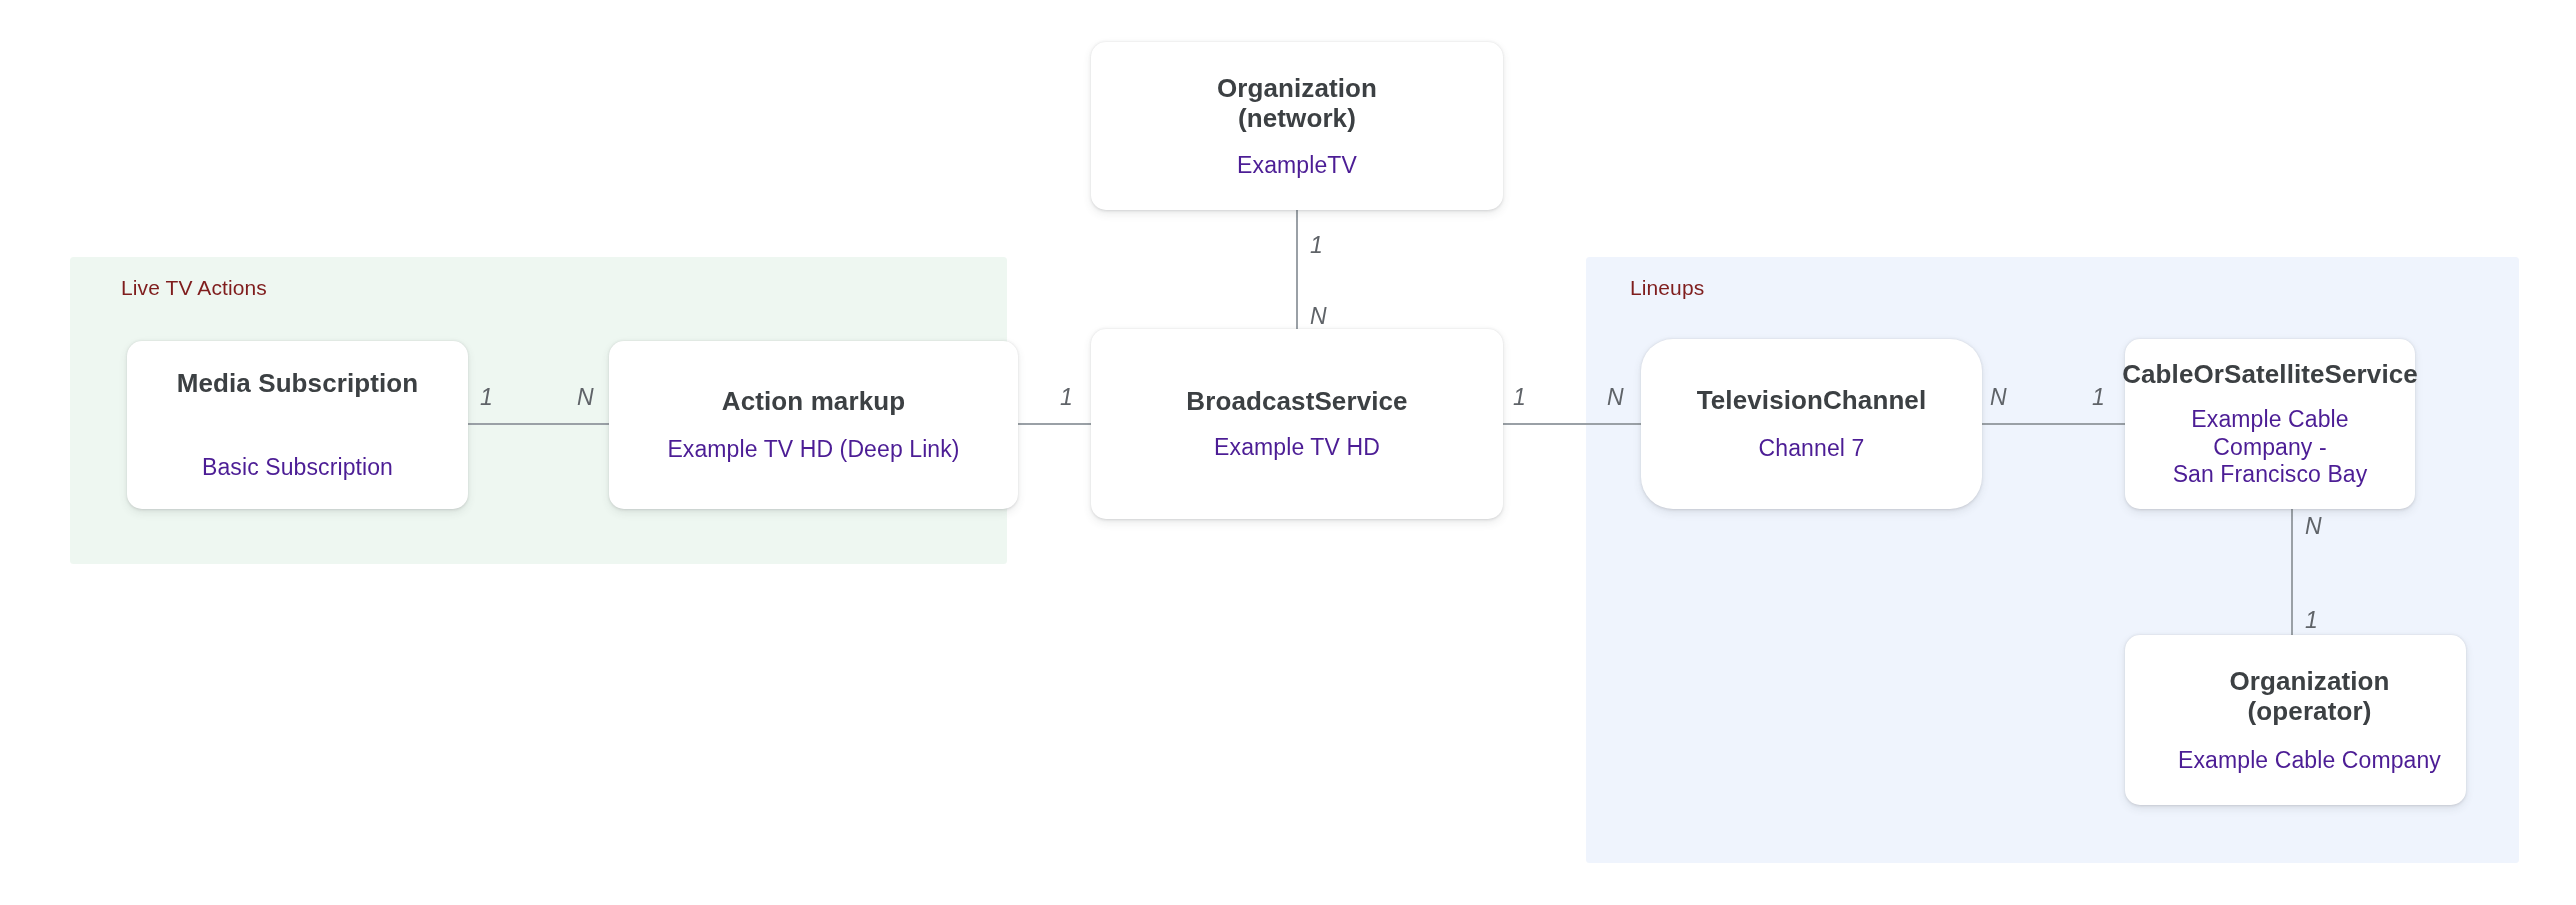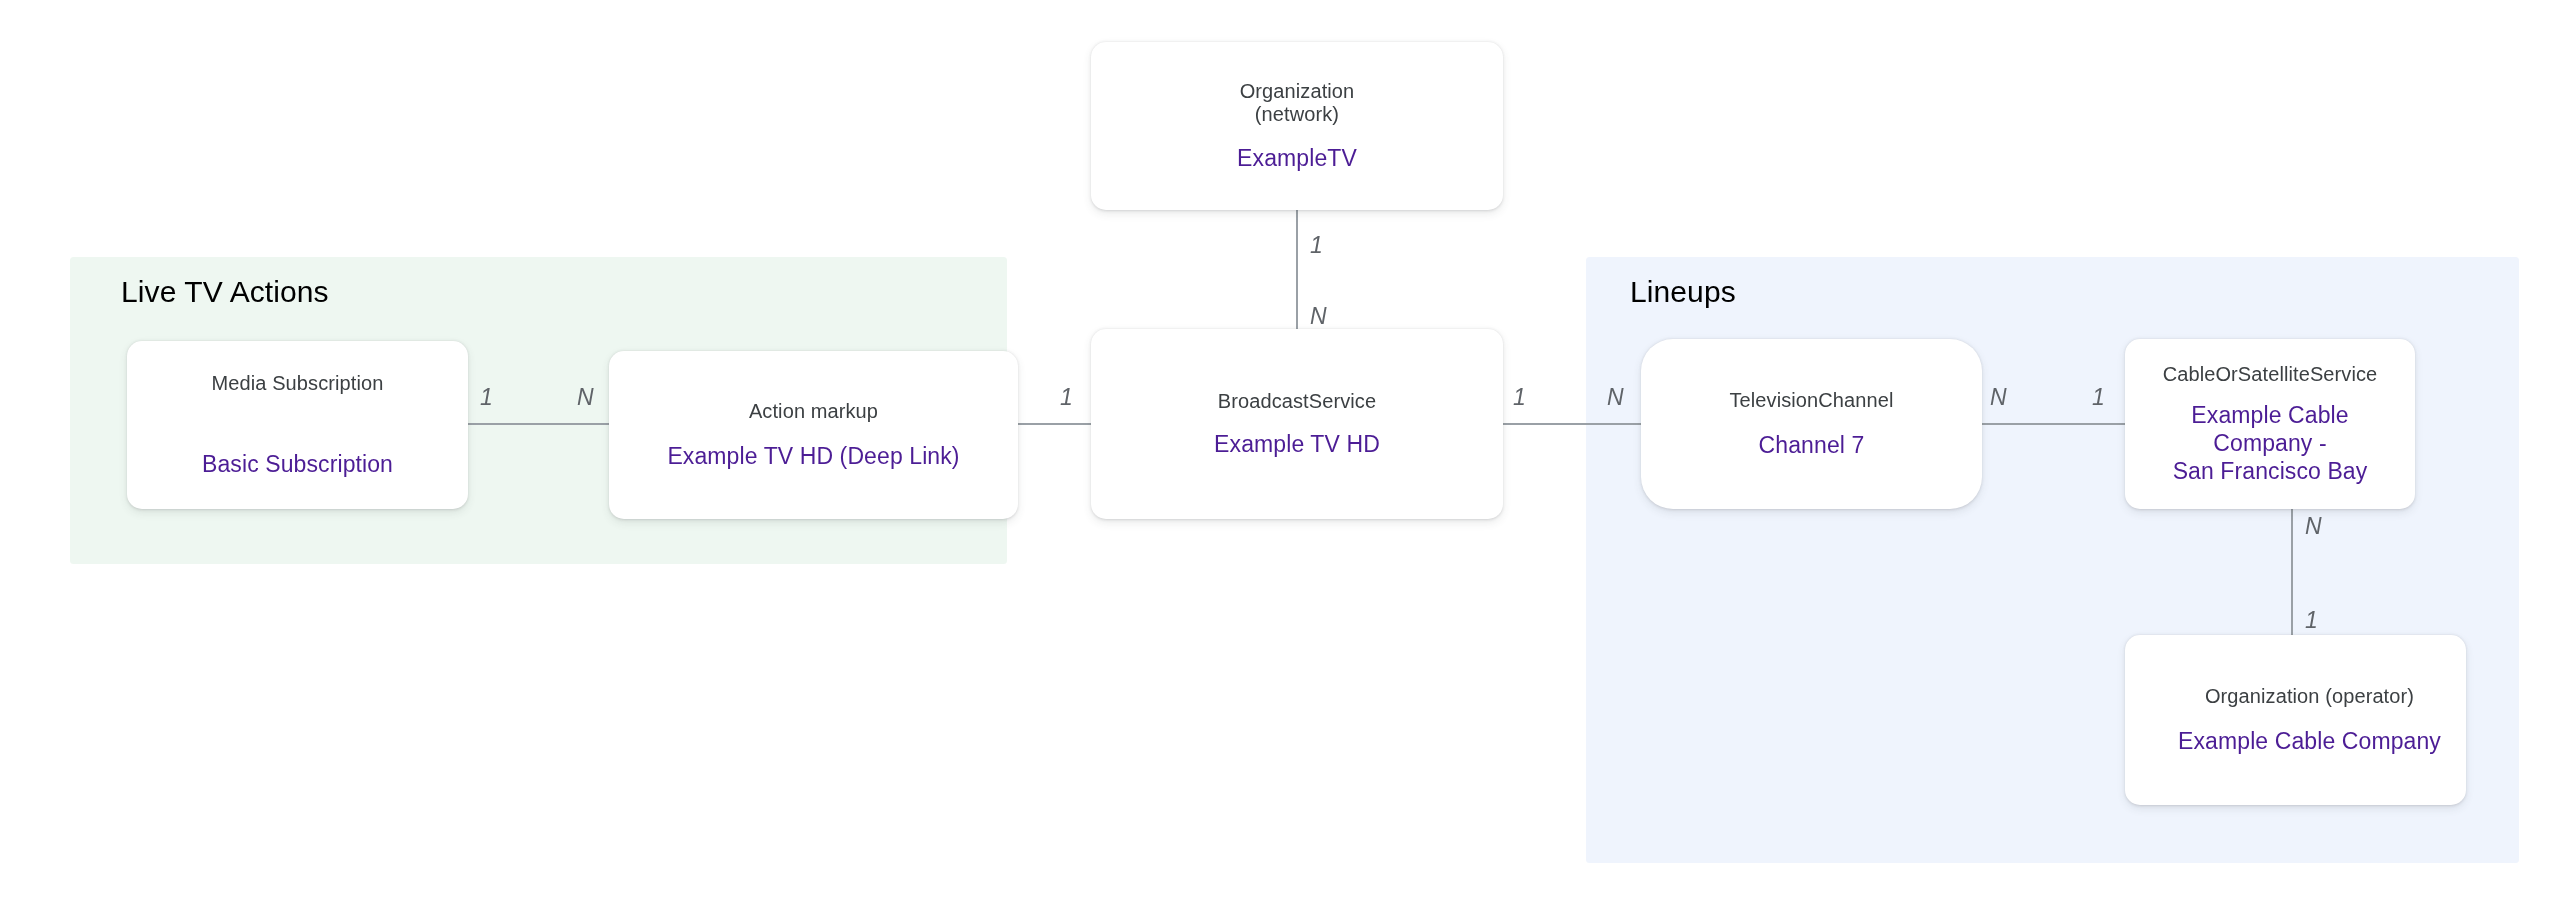--- a/index.html
+++ b/index.html
@@ -20,23 +20,23 @@
     background: #ffffff;
   }
 
   
   .panel {
     position: absolute;
     border-radius: 3.5px;
   }
   .panel-title {
     position: absolute;
-    font-size: 30px;
+    font-size: 21px;
     line-height: 1;
-    color: #000000;
+    color: #7f1d1d;
     letter-spacing: 0.1px;
     white-space: nowrap;
   }
 
   #panel-live-tv {
     left: 70px;  top: 257px;
     width: 937px; height: 307px;
     background: #eef7f1;
   }
   #panel-live-tv .panel-title { left: 51px; top: 19.5px; }
@@ -73,37 +73,38 @@
     box-shadow: 0 0.9px 2.7px rgba(60,64,67,0.16),
                 0 3.5px 8.8px rgba(60,64,67,0.10);
     display: flex;
     flex-direction: column;
     align-items: center;
     justify-content: center;
     padding: 8.8px 16px;
     text-align: center;
   }
   .node-title {
-    font-size: 20px;
+    font-size: 26px;
     line-height: 1.18;
     color: #3c4043;
     letter-spacing: 0.1px;
+    font-weight: bold;
   }
   .node-subtitle {
     font-size: 23px;
     line-height: 1.2;
     color: #4c1d95;
     margin-top: 19.5px;
     letter-spacing: 0.1px;
   }
 
   
   #node-organization-network { left: 1091px; top: 42px;  width: 412px; height: 168px; }
   #node-media-subscription   { left: 127px;  top: 341px; width: 341px; height: 168px; gap: 36px; }
-  #node-action-markup        { left: 609px;  top: 351px; width: 409px; height: 168px; }
+  #node-action-markup        { left: 609px;  top: 341px; width: 409px; height: 168px; }
   #node-broadcast-service    { left: 1091px; top: 329px; width: 412px; height: 190px; }
   #node-television-channel   { left: 1641px; top: 339px; width: 341px; height: 170px; border-radius: 32px; }
   #node-cable-satellite      { left: 2125px; top: 339px; width: 290px; height: 170px; }
   #node-organization-operator{ left: 2125px; top: 635px; width: 341px; height: 170px; padding-left: 44px; }
 
   #node-organization-network .node-subtitle,
   #node-broadcast-service .node-subtitle { margin-top: 17.7px; }
   #node-cable-satellite .node-subtitle { margin-top: 16px; }
 </style>
 </head>

